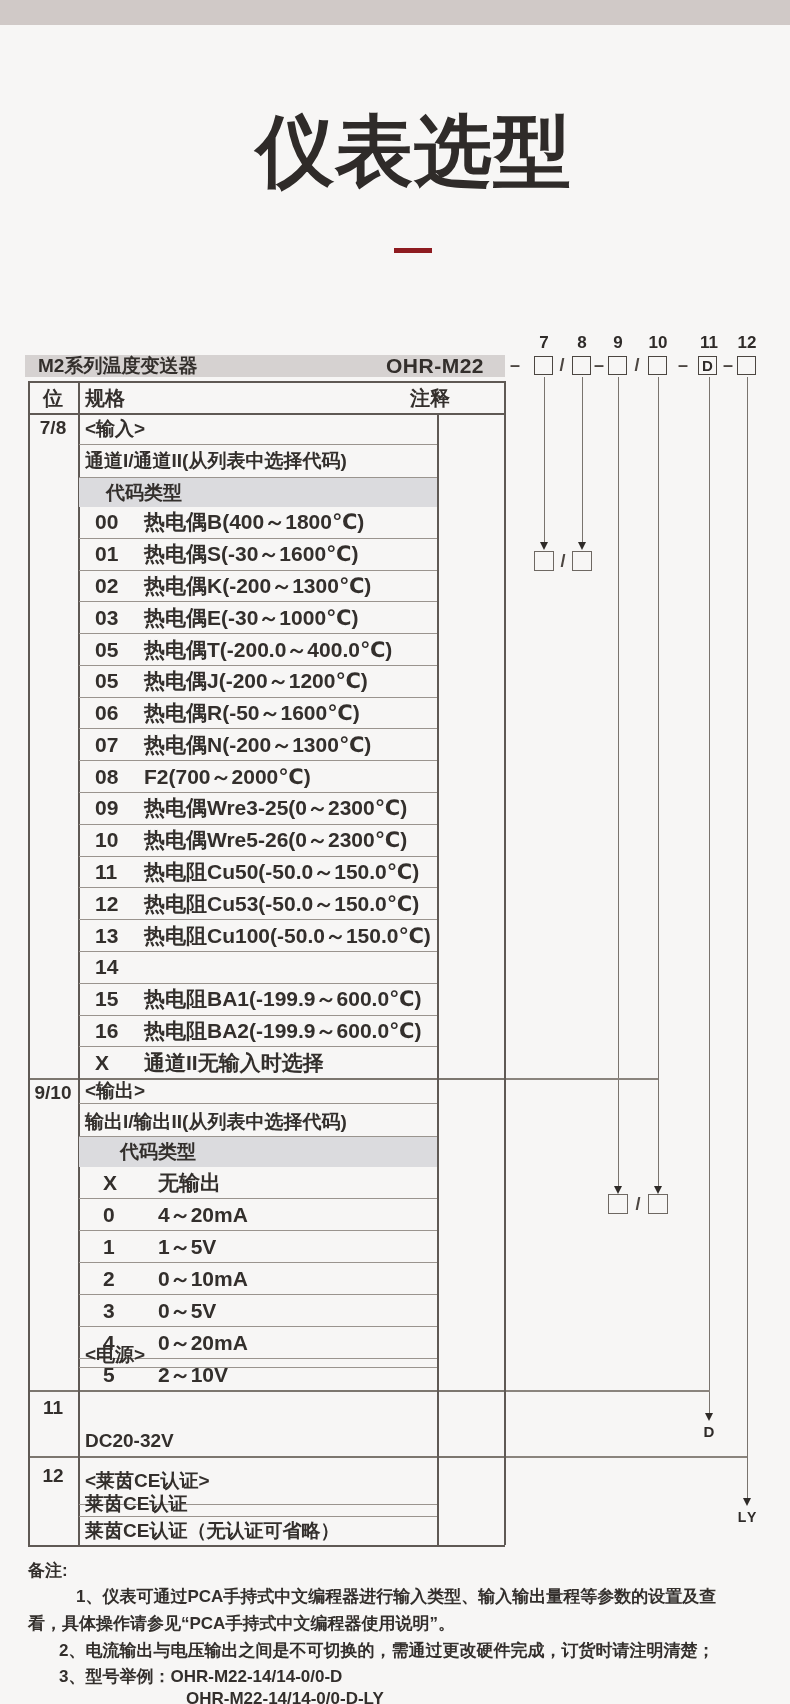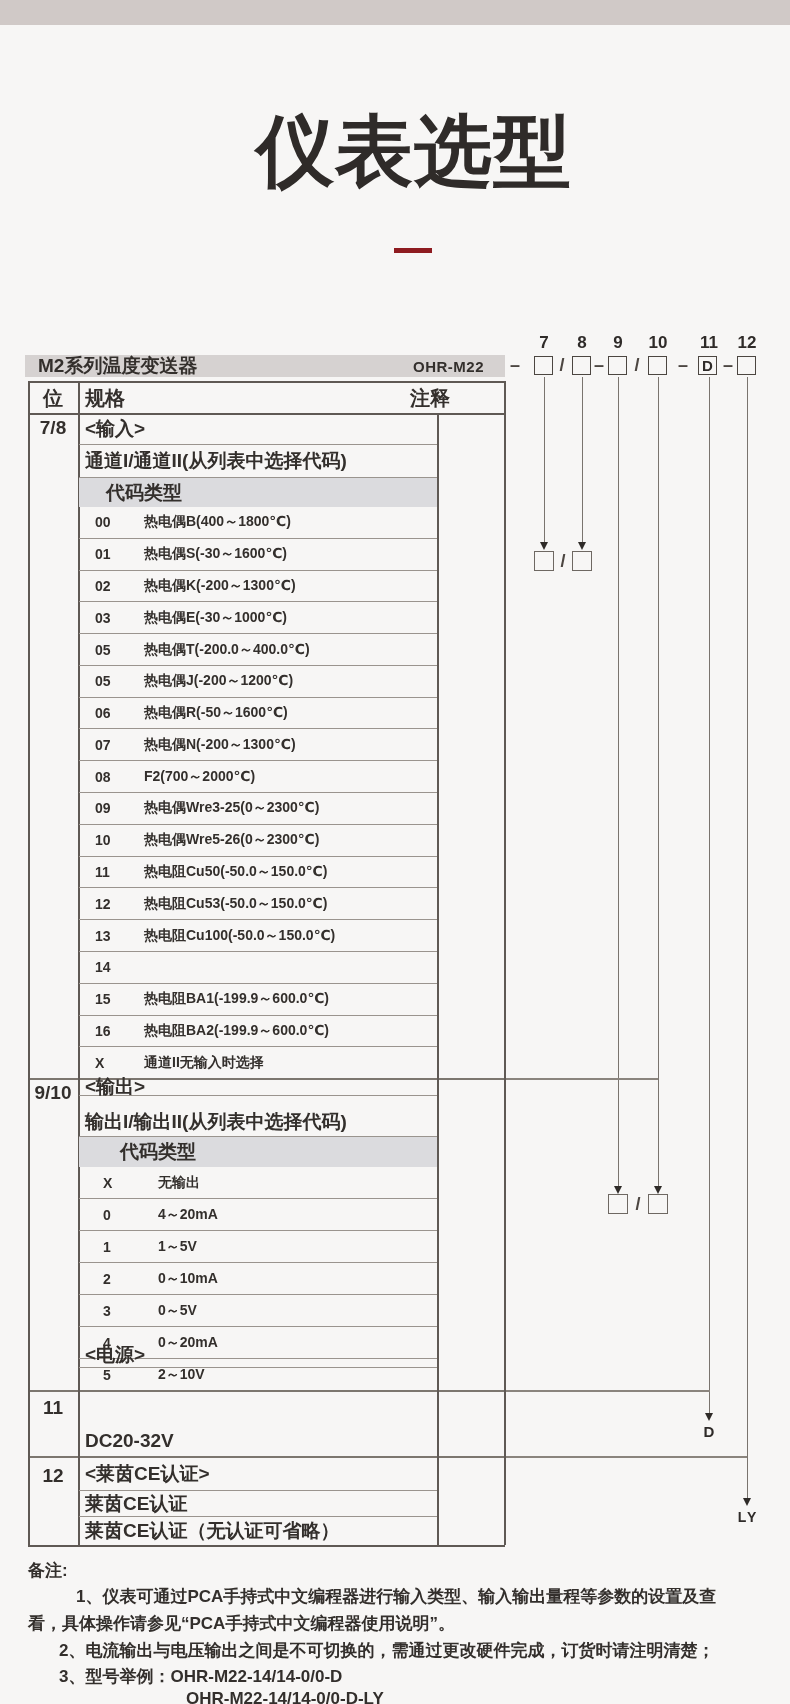--- a/index.html
+++ b/index.html
@@ -10,21 +10,21 @@
   .topbar{position:absolute;left:0;top:0;width:790px;height:25px;background:#d0c9c7;}
   .title{position:absolute;left:253px;top:108px;width:322px;margin:0;
          font-size:78px;line-height:1.12;font-weight:bold;text-align:center;
          color:#2f2b29;letter-spacing:1px;white-space:nowrap;}
   .title-dash{position:absolute;left:394px;top:248px;width:38px;height:5px;background:#8e1b20;}
   
   .model-bar{position:absolute;left:25px;top:355px;width:480px;height:22px;background:#d6d2d1;
              display:flex;align-items:center;justify-content:space-between;
              padding:0 21px 0 13px;box-sizing:border-box;font-weight:bold;}
   .model-bar .series{font-size:19px;}
-  .model-bar .mcode{font-size:15px;letter-spacing:0.5px;}
+  .model-bar .mcode{font-size:21px;letter-spacing:0.5px;}
   
   .dg{position:absolute;top:333px;width:30px;height:19px;text-align:center;
       font-size:17px;font-weight:600;color:#2f2b29;}
   .sep{position:absolute;top:354px;height:23px;display:flex;align-items:center;
        justify-content:center;font-size:18px;font-weight:600;color:#4c4641;}
   .box{position:absolute;top:356px;width:17px;height:17px;border:1.5px solid #4c4641;
        display:flex;align-items:center;justify-content:center;
        font-size:15px;font-weight:bold;color:#2f2b29;background:transparent;}
   .pbox{position:absolute;width:18px;height:18px;border:1.5px solid #6e6862;}
   
@@ -41,21 +41,21 @@
   .poslab{position:absolute;left:28px;width:50px;text-align:center;
           font-size:19px;font-weight:600;}
   .srow{position:absolute;left:79px;width:358px;display:flex;align-items:center;
         font-size:19px;font-weight:600;box-sizing:border-box;padding-left:6px;}
   .srow.bb{border-bottom:1px solid #9a948e;}
   .band{position:absolute;left:79px;width:358px;background:#dbdbde;display:flex;
         align-items:center;font-size:19px;font-weight:600;box-sizing:border-box;}
   .band .bcode{padding-left:16px;width:49px;text-align:right;}
   .band.out .bcode{padding-left:15px;width:64px;}
   .clist{position:absolute;left:79px;width:358px;display:flex;flex-direction:column;}
-  .crow{flex:1;display:flex;align-items:center;font-size:14px;font-weight:600;
+  .crow{flex:1;display:flex;align-items:center;font-size:21px;font-weight:600;
         box-sizing:border-box;border-bottom:1px solid #9a948e;}
   .crow:last-child{border-bottom:none;}
   .input-list{top:507px;height:571px;}
   .output-list{top:1167px;height:223px;}
   .input-list .code{padding-left:16px;width:49px;box-sizing:content-box;}
   .output-list .code{padding-left:24px;width:55px;box-sizing:content-box;}
   .ctype{flex:1;white-space:nowrap;}
   .endlab{position:absolute;text-align:center;font-weight:bold;color:#2f2b29;}
   
   .note{position:absolute;font-size:17px;font-weight:600;color:#332f2c;white-space:nowrap;}
@@ -230,21 +230,21 @@
         <span class="ctype">热电阻BA2(-199.9～600.0℃)</span>
       </div>
 
       <div class="crow">
         <span class="code">X</span>
         <span class="ctype">通道II无输入时选择</span>
       </div>
     </div>
 
   <div class="poslab" style="top:1082px">9/10</div>
-  <div class="srow bb" style="top:1078px;height:18px">&lt;输出&gt;</div>
+  <div class="srow bb" style="top:1078px;height:26px">&lt;输出&gt;</div>
   <div class="srow bb" style="top:1108px;height:29px">输出I/输出II(从列表中选择代码)</div>
   <div class="band out" style="top:1137px;height:30px">
     <span class="bcode">代码</span>
     <span>类型</span>
   </div>
   <div class="clist output-list">
 
       <div class="crow">
         <span class="code">X</span>
         <span class="ctype">无输出</span>
@@ -279,21 +279,21 @@
         <span class="code">5</span>
         <span class="ctype">2～10V</span>
       </div>
     </div>
 
   <div class="poslab" style="top:1397px">11</div>
   <div class="srow bb" style="top:1342px;height:26px">&lt;电源&gt;</div>
   <div class="srow" style="top:1425px;height:31px">DC20-32V</div>
 
   <div class="poslab" style="top:1465px">12</div>
-  <div class="srow bb" style="top:1457px;height:34px">&lt;莱茵CE认证&gt;</div>
+  <div class="srow bb" style="top:1457px;height:48px">&lt;莱茵CE认证&gt;</div>
   <div class="srow" style="top:1517px;height:28px">莱茵CE认证（无认证可省略）</div>
   <div class="srow bb" style="top:1491px;height:26px">莱茵CE认证</div>
 
   <div class="note" style="left:28px;top:1559px">备注:</div>
   <div class="note" style="left:76px;top:1585px">1、仪表可通过PCA手持式中文编程器进行输入类型、输入输出量程等参数的设置及查</div>
   <div class="note" style="left:28px;top:1612px">看，具体操作请参见“PCA手持式中文编程器使用说明”。</div>
   <div class="note" style="left:59px;top:1639px">2、电流输出与电压输出之间是不可切换的，需通过更改硬件完成，订货时请注明清楚；</div>
   <div class="note" style="left:59px;top:1665px">3、型号举例：OHR-M22-14/14-0/0-D</div>
   <div class="note" style="left:186px;top:1689px">OHR-M22-14/14-0/0-D-LY</div>
 

